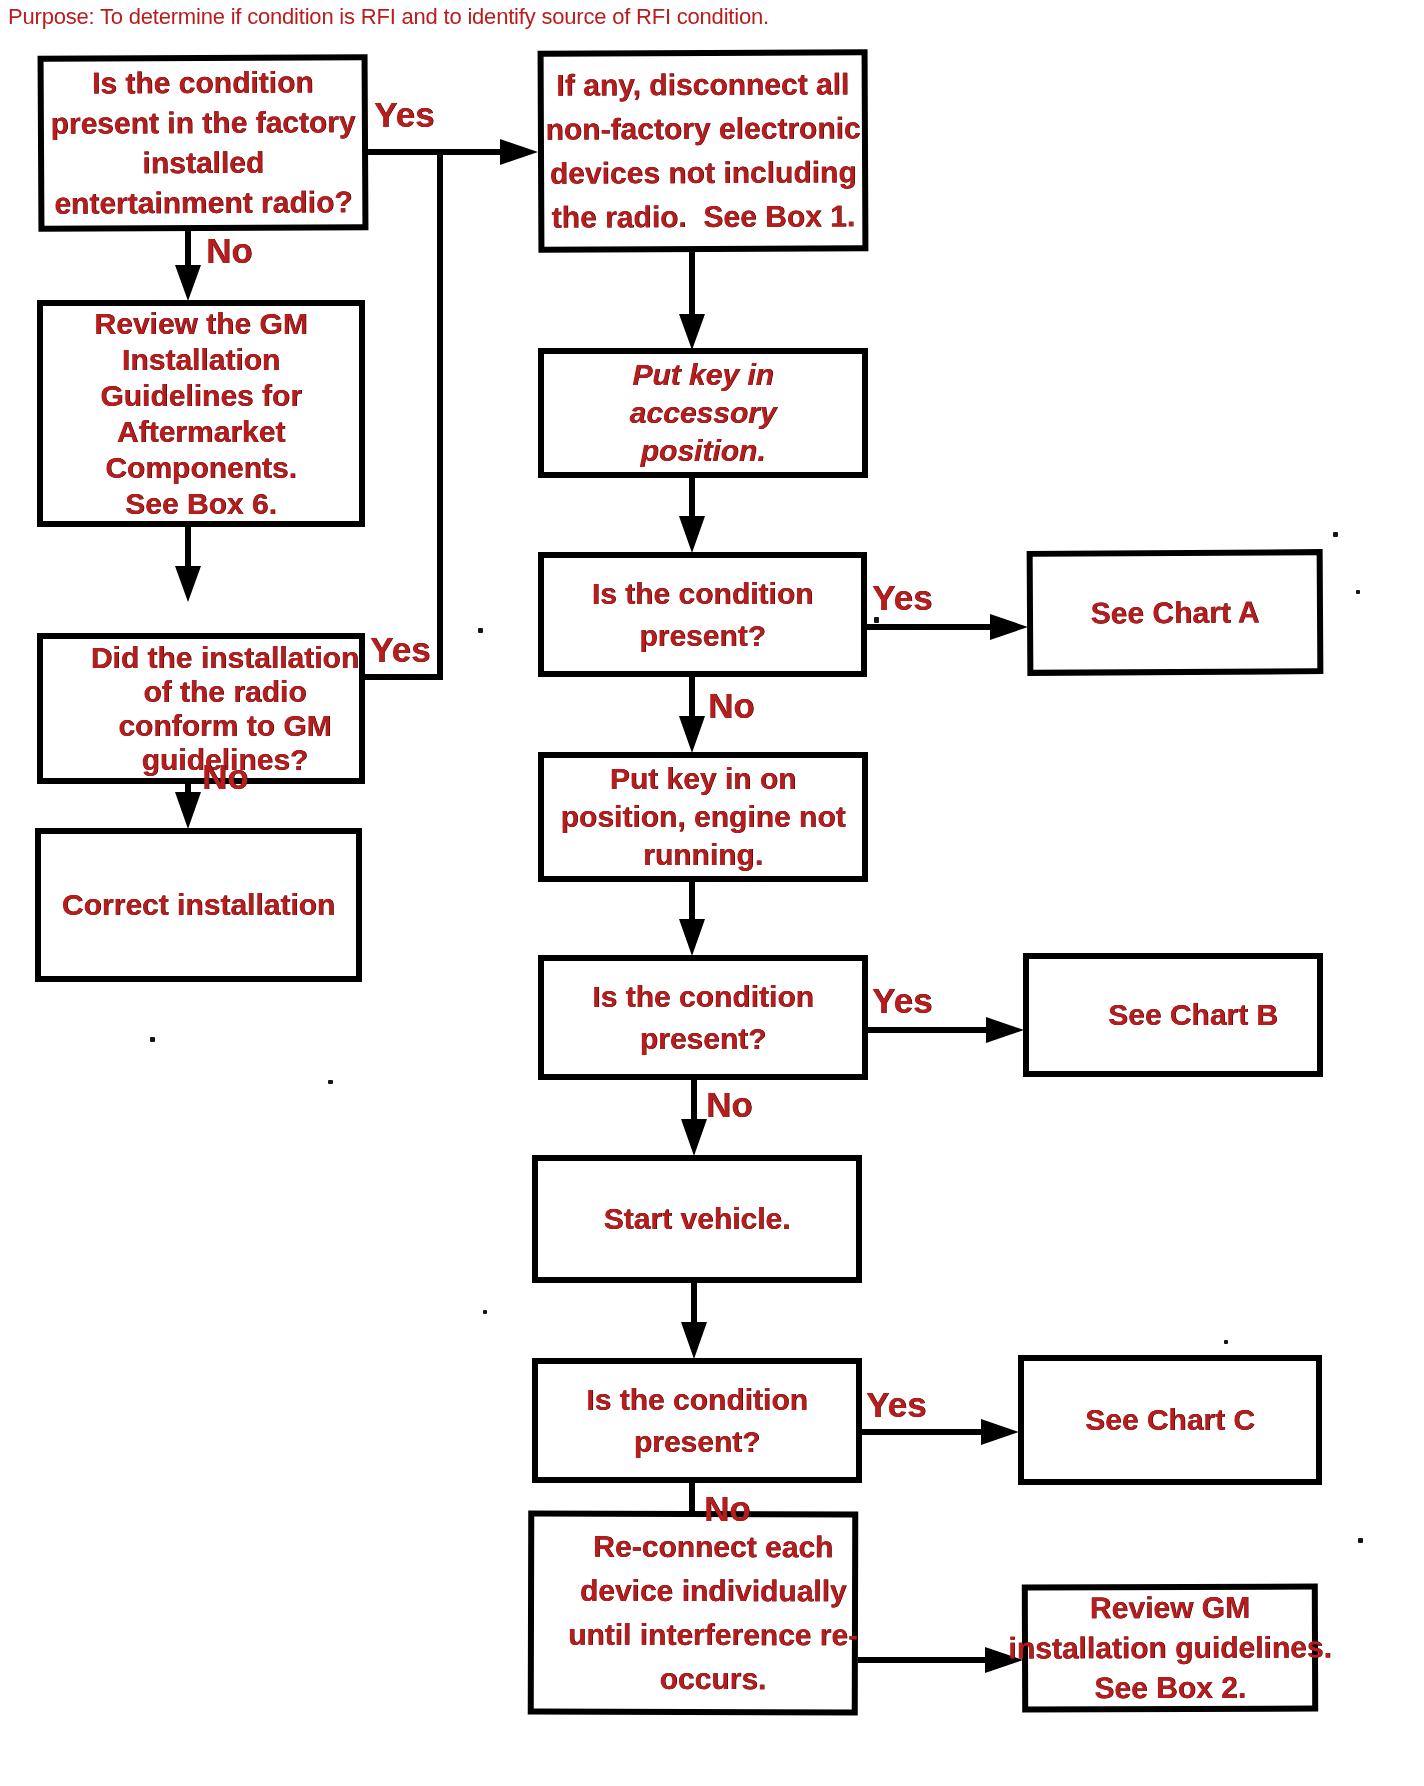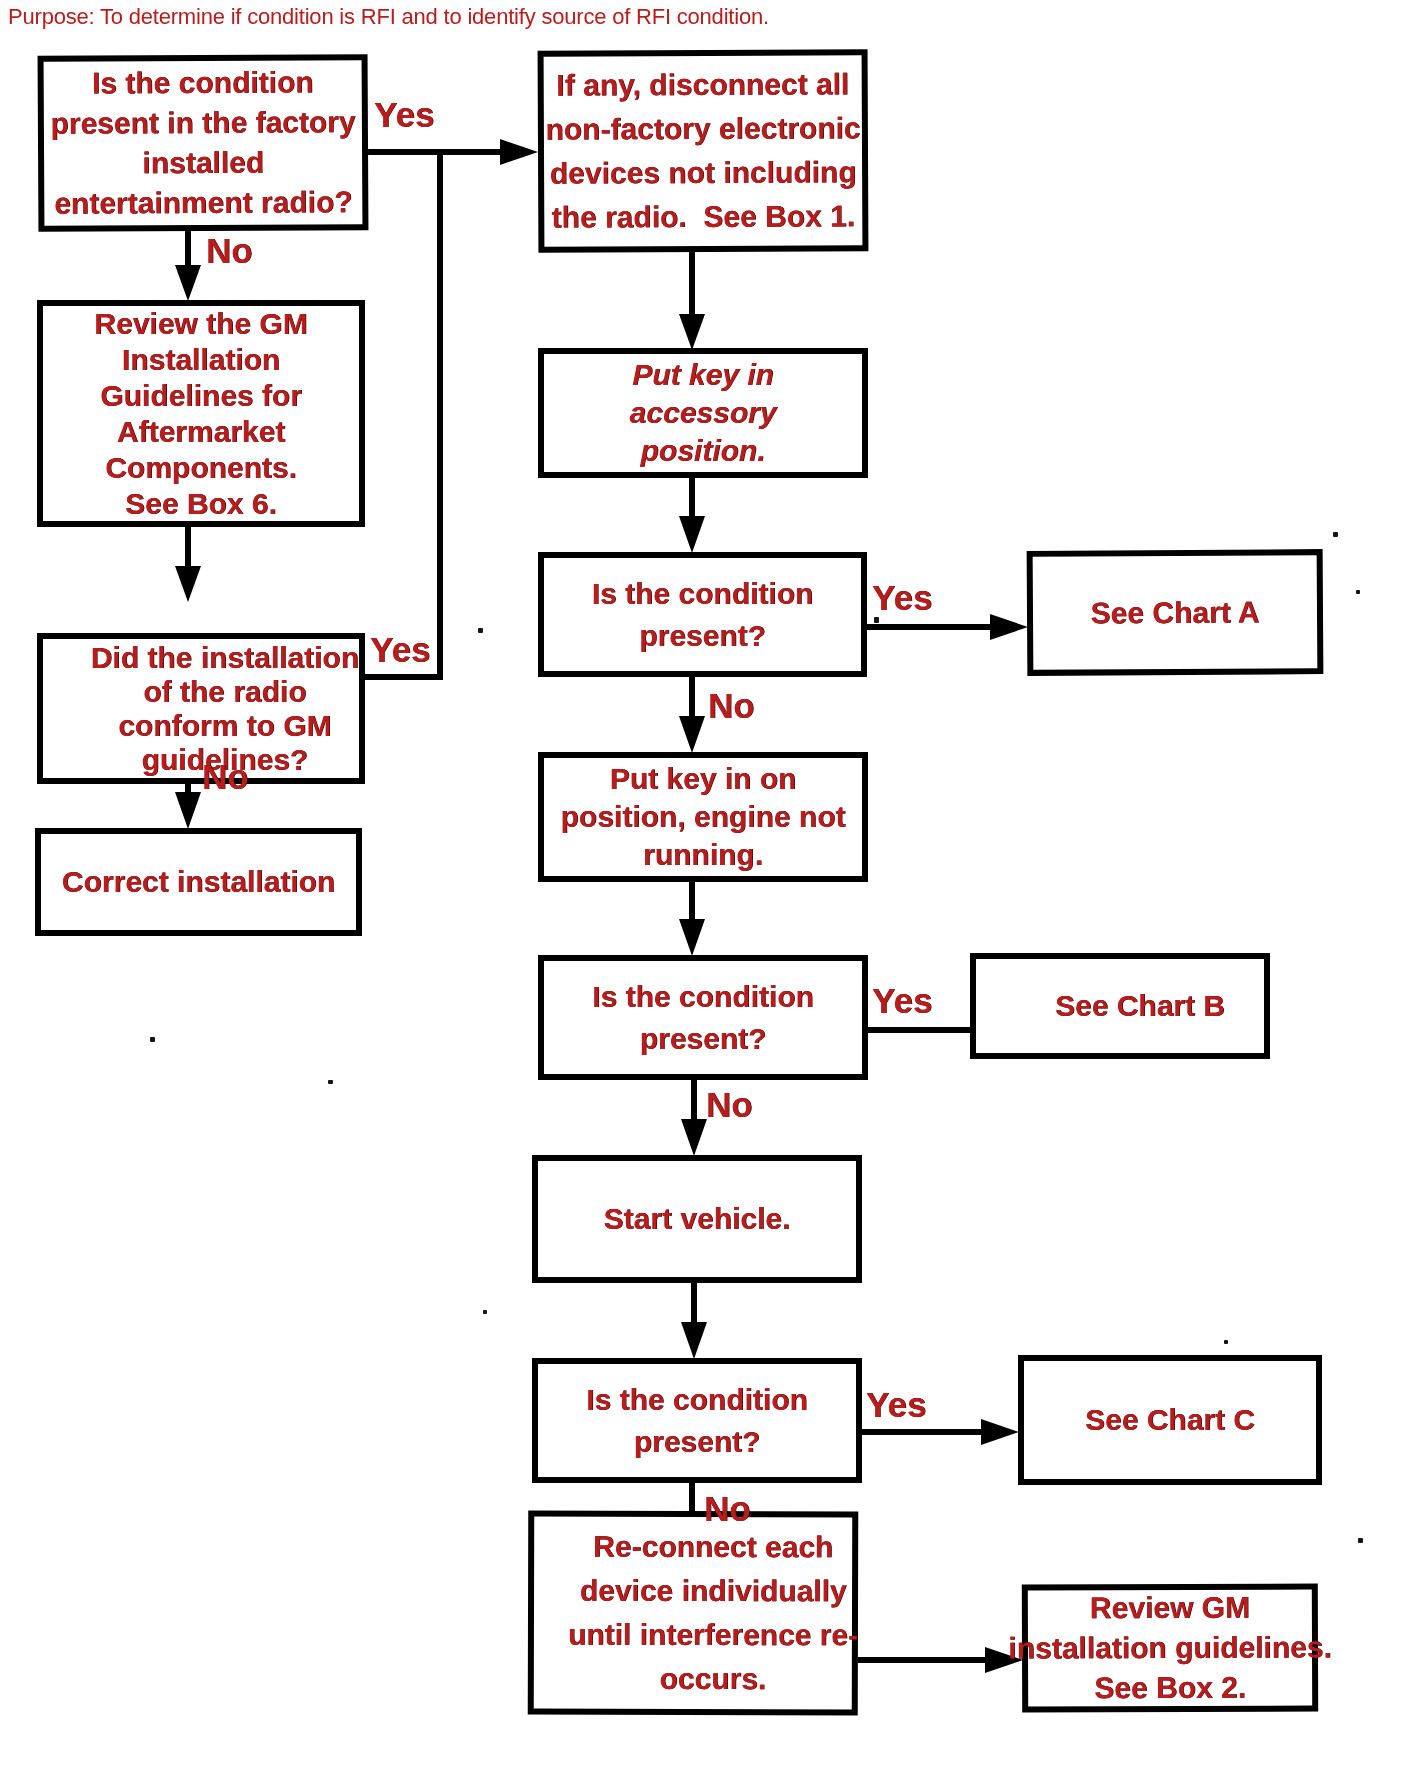--- a/index.html
+++ b/index.html
@@ -110,21 +110,21 @@
 See Box 6.</span>
     </div>
 
   <div class="node" style="left:37px;top:633px;width:328px;height:151px;line-height:34px;justify-content:flex-end;">
     <span>Did the installation
 of the radio
 conform to GM
 guidelines?</span>
     </div>
 
-  <div class="node" style="left:35px;top:828px;width:327px;height:108px;line-height:34px;">
+  <div class="node" style="left:35px;top:828px;width:327px;height:154px;line-height:34px;">
     <span>Correct installation</span>
     </div>
 
   <div class="node" style="left:538px;top:50px;width:330px;height:202px;line-height:44px;transform:rotate(-0.25deg);">
     <span>If any, disconnect all
 non-factory electronic
 devices not including
 the radio.  See Box 1.</span>
     </div>
 
@@ -163,21 +163,21 @@
     <span>Re-connect each
 device individually
 until interference re-
 occurs.</span>
     </div>
 
   <div class="node" style="left:1027px;top:550px;width:296px;height:125px;line-height:40px;transform:rotate(-0.35deg);">
     <span>See Chart A</span>
     </div>
 
-  <div class="node" style="left:970px;top:953px;width:300px;height:106px;line-height:40px;padding-left:40px;">
+  <div class="node" style="left:1023px;top:953px;width:300px;height:124px;line-height:40px;padding-left:40px;">
     <span>See Chart B</span>
     </div>
 
   <div class="node" style="left:1018px;top:1355px;width:304px;height:130px;line-height:40px;">
     <span>See Chart C</span>
     </div>
 
   <div class="node" style="left:1022px;top:1584px;width:296px;height:128px;line-height:40px;transform:rotate(-0.2deg);">
     <span>Review GM
 installation guidelines.

